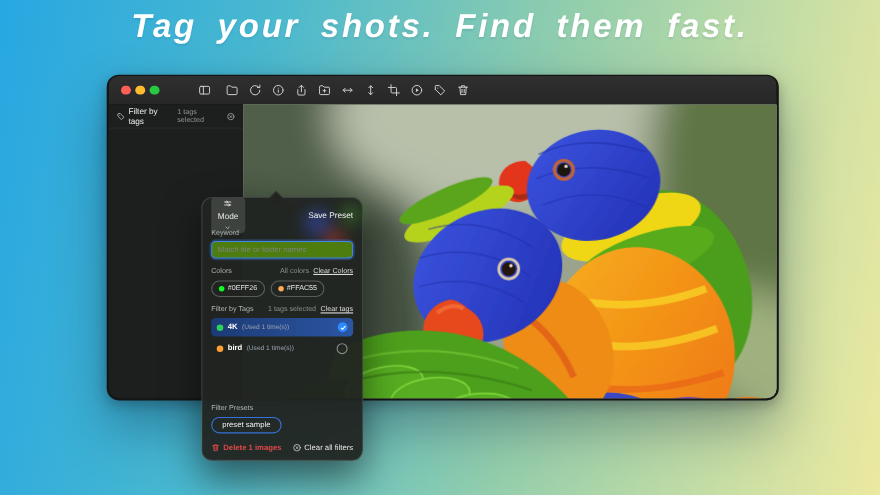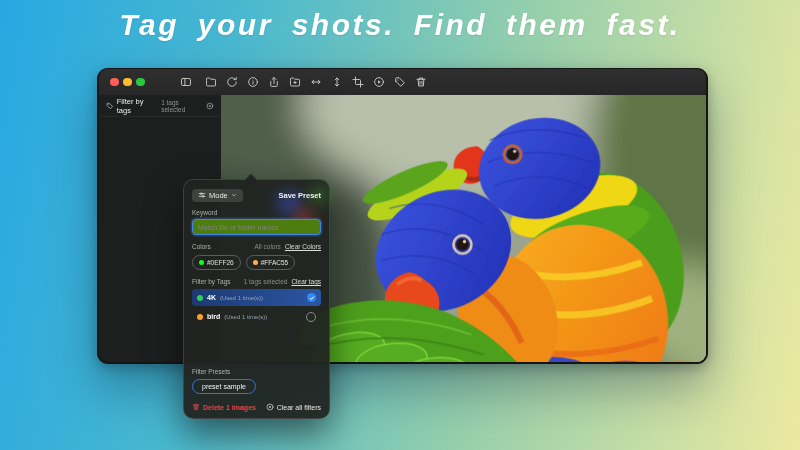--- a/index.html
+++ b/index.html
@@ -41,22 +41,22 @@
   .panel .caret{position:absolute;top:-5px;left:62px;width:9px;height:9px;background:#222421;
     border-left:1px solid rgba(255,255,255,.13);border-top:1px solid rgba(255,255,255,.13);
     transform:rotate(45deg);}
   .panel .glow{position:absolute;border-radius:50%;filter:blur(7px);opacity:.45;pointer-events:none;}
   .glow.b{left:92px;top:10px;width:26px;height:26px;background:#3a55d8;}
   .glow.r{left:110px;top:28px;width:20px;height:20px;background:#d84030;}
   .glow.g{left:126px;top:6px;width:18px;height:18px;background:#48a030;}
   .prow{position:relative;z-index:1;}
   .mode-row{display:flex;align-items:center;justify-content:space-between;height:16px;}
   .mode-pill{display:flex;align-items:center;gap:3px;background:#3e423e;border-radius:4px;
-    padding:2px 6px;color:#e8e8e8;font-size:7.5px;}
-  .save-preset{color:#f2f2f2;font-size:7.5px;font-weight:bold;text-align:center;}
+    padding:2px 6px;color:#e8e8e8;font-size:7.5px;flex-direction:column;}
+  .save-preset{color:#f2f2f2;font-size:7.5px;font-weight:normal;text-align:center;}
   .lab{color:#b0b4b0;font-size:6.5px;margin-top:6px;}
   .inp{display:flex;align-items:center;height:13px;border-radius:4px;background:rgba(13,15,13,.85);
     border:1px solid #303330;margin-top:3px;padding:0 5px;}
   .inp input{background:transparent;border:none;outline:none;width:100%;font-size:7px;
     color:#cfd4cf;font-family:inherit;padding:0;}
   .inp input::placeholder{color:#7e847e;}
   .inp.focus{background:#4d7c0f;border:1px solid #3f86e8;box-shadow:0 0 0 1.5px rgba(63,134,232,.3);height:14px;}
   .row-between{display:flex;align-items:center;justify-content:space-between;margin-top:8px;}
   .minilab{color:#b0b4b0;font-size:6.5px;}
   .links{display:flex;gap:4px;align-items:center;}

